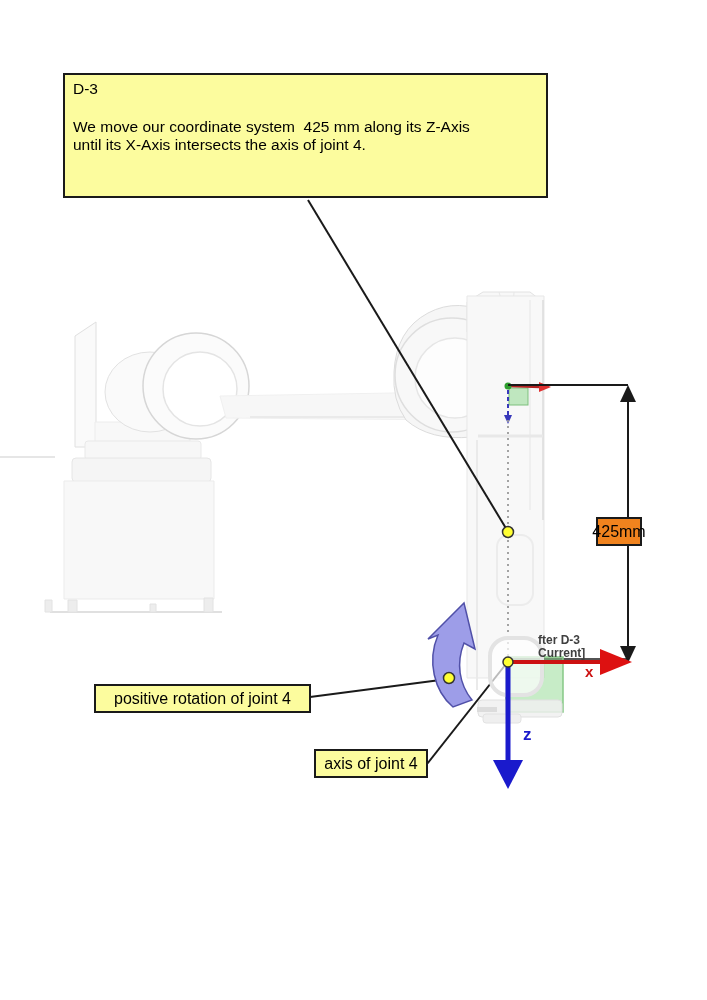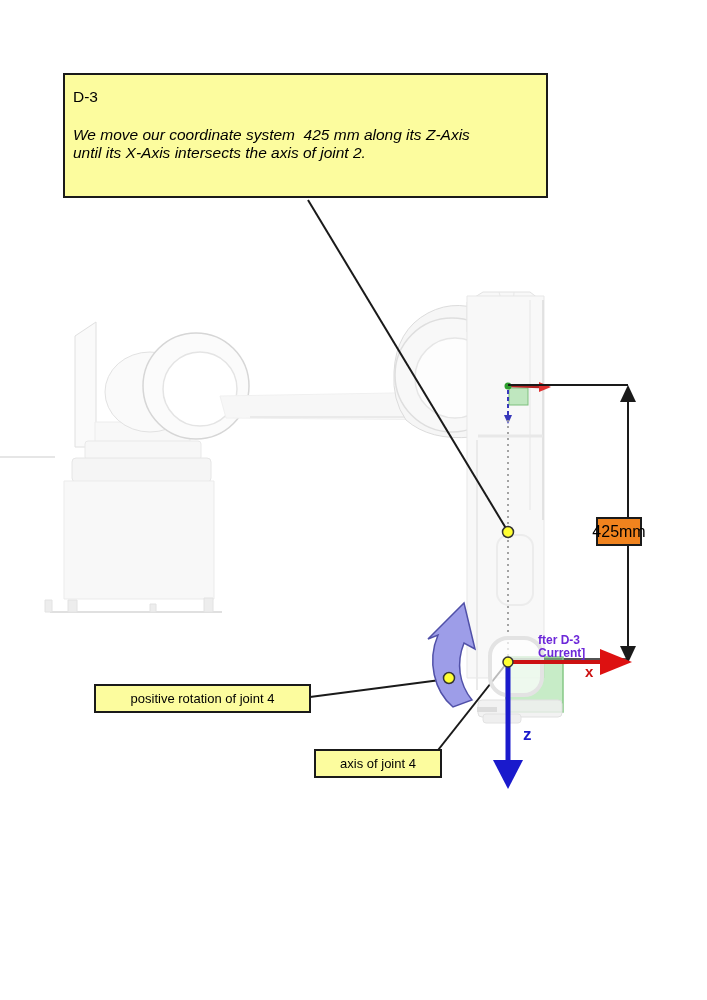--- a/index.html
+++ b/index.html
@@ -7,45 +7,45 @@
     position:relative; width:707px; height:1000px;
     background:#ffffff; overflow:hidden;
     font-family:"Liberation Sans", sans-serif;
     color:#000;
   }
   svg.diagram { position:absolute; left:0; top:0; width:707px; height:1000px; }
 
   .callout {
     position:absolute; left:63px; top:73px; width:485px; height:125px;
     box-sizing:border-box; background:#FCFC9E; border:2px solid #1a1a1a;
-    padding:13px 8px; font-size:15.5px; line-height:18px;
+    padding:5px 8px; font-size:15.5px; line-height:18px;
   }
   .callout .title { margin:0 0 20px 0; }
-  .callout .body { margin:0 0 0 0;font-style:italic; }
+  .callout .body { margin:0 0 0 0; }
   .callout .cmd { margin:19px 0 0 0; }
   .callout-line { white-space:pre-wrap; }
 
   .tag {
     position:absolute; box-sizing:border-box;
     background:#FCFC9E; border:2px solid #1a1a1a;
-    font-size:13px; display:flex; align-items:center; justify-content:center;
+    font-size:16px; display:flex; align-items:center; justify-content:center;
     white-space:nowrap;
   }
   .tag-rotation { left:94px; top:684px; width:217px; height:29px; }
-  .tag-axis     { left:314px; top:749px; width:128px; height:29px; }
+  .tag-axis     { left:314px; top:749px; width:114px; height:29px; }
 
   .dim-badge {
     position:absolute; left:596px; top:517px; width:46px; height:29px;
     box-sizing:border-box; background:#F0831E; border:2px solid #1a1a1a;
     font-size:16px; display:flex; align-items:center; justify-content:center;
   }
 
   .frame-label {
     position:absolute; left:538px; top:634px;
-    font-size:12px; font-weight:bold; line-height:12.5px; color:#6d28d9;
+    font-size:12px; font-weight:bold; line-height:12.5px; color:#404040;
     white-space:nowrap;
   }
   .axis-letter { position:absolute; font-weight:bold; }
   .axis-x { left:585px; top:663px; color:#CC1111; font-size:15px; }
   .axis-z { left:523px; top:725px; color:#1A1ACC; font-size:17px; }
 </style>
 </head>
 <body>
 
 <div class="canvas">
@@ -128,21 +128,21 @@
     </g>
 
     <circle cx="508" cy="532" r="5.5" fill="#FFFF33" stroke="#333" stroke-width="1.5"></circle>
     <circle cx="449" cy="678" r="5.5" fill="#FFFF33" stroke="#333" stroke-width="1.5"></circle>
     <circle cx="508" cy="662" r="5" fill="#FFFF33" stroke="#333" stroke-width="1.5"></circle>
   </svg>
 
   <div class="callout">
     <p class="title callout-line">D-3</p>
     <p class="body callout-line">We move our coordinate system  425 mm along its Z-Axis</p>
-    <p class="body callout-line">until its X-Axis intersects the axis of joint 2.</p>
+    <p class="body callout-line">until its X-Axis intersects the axis of joint 4.</p>
   </div>
 
   <div class="dim-badge">425mm</div>
 
   <div class="tag tag-rotation">positive rotation of joint 4</div>
 
   <div class="tag tag-axis">axis of joint 4</div>
 
   <div class="frame-label">
     <div>fter D-3</div>

